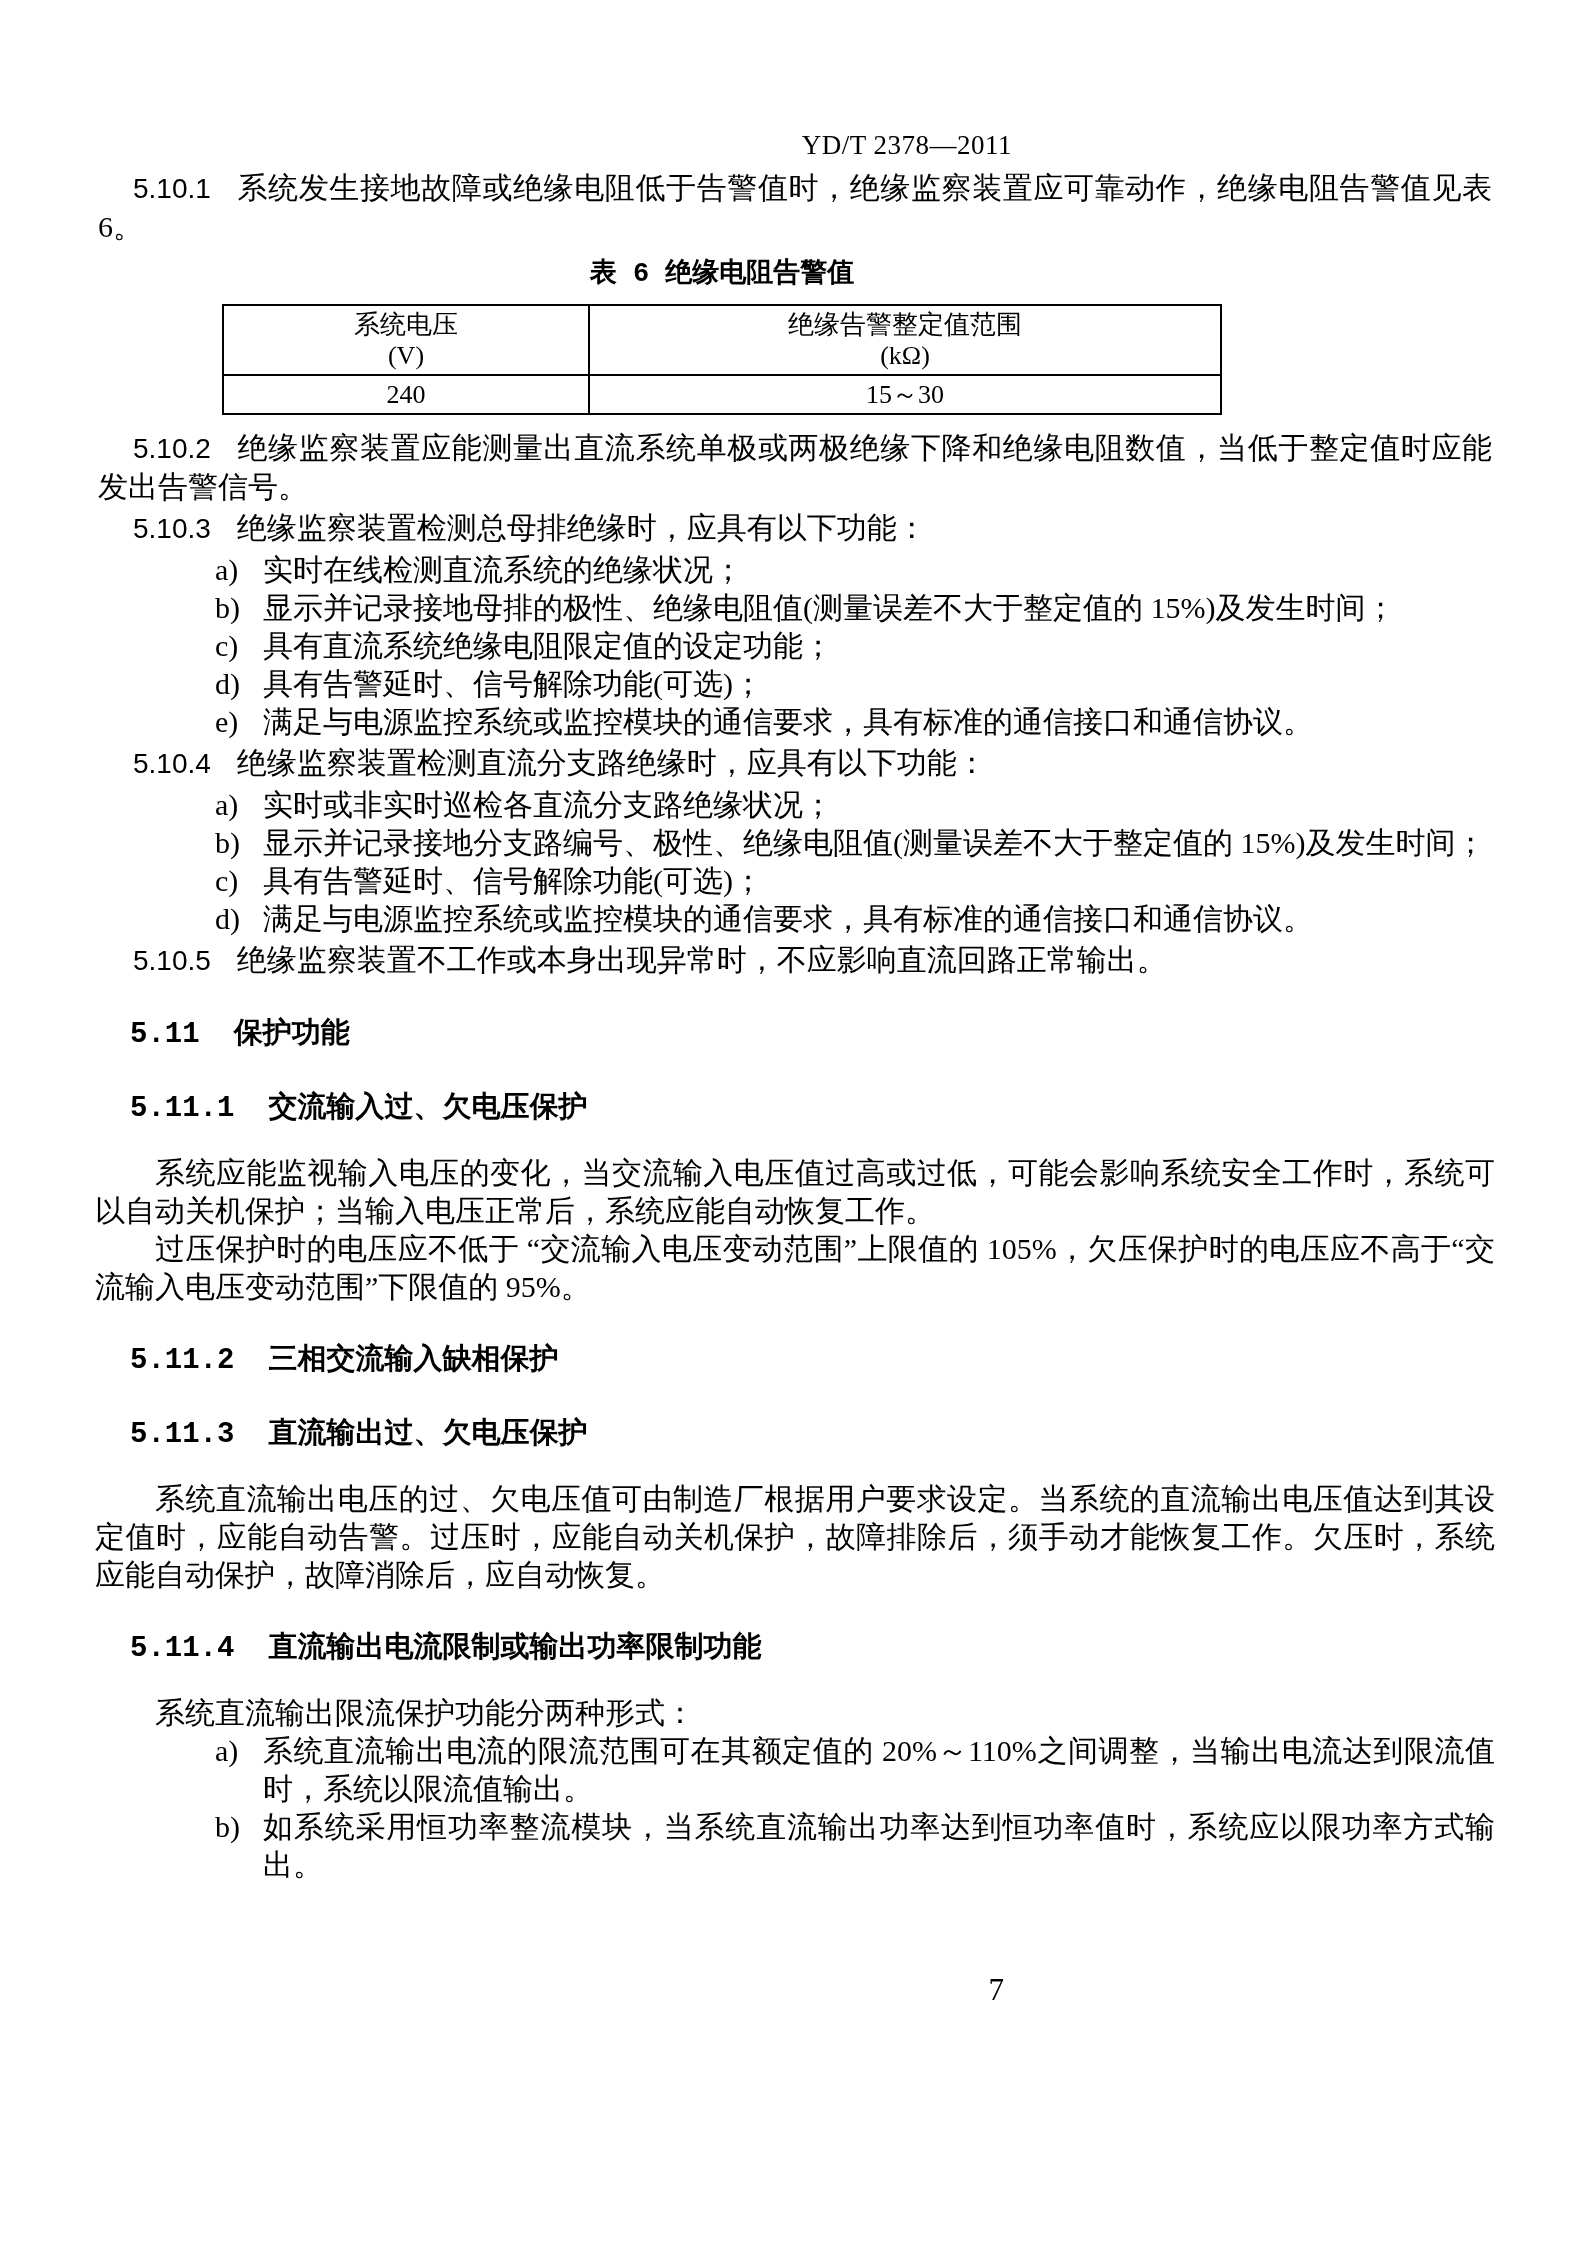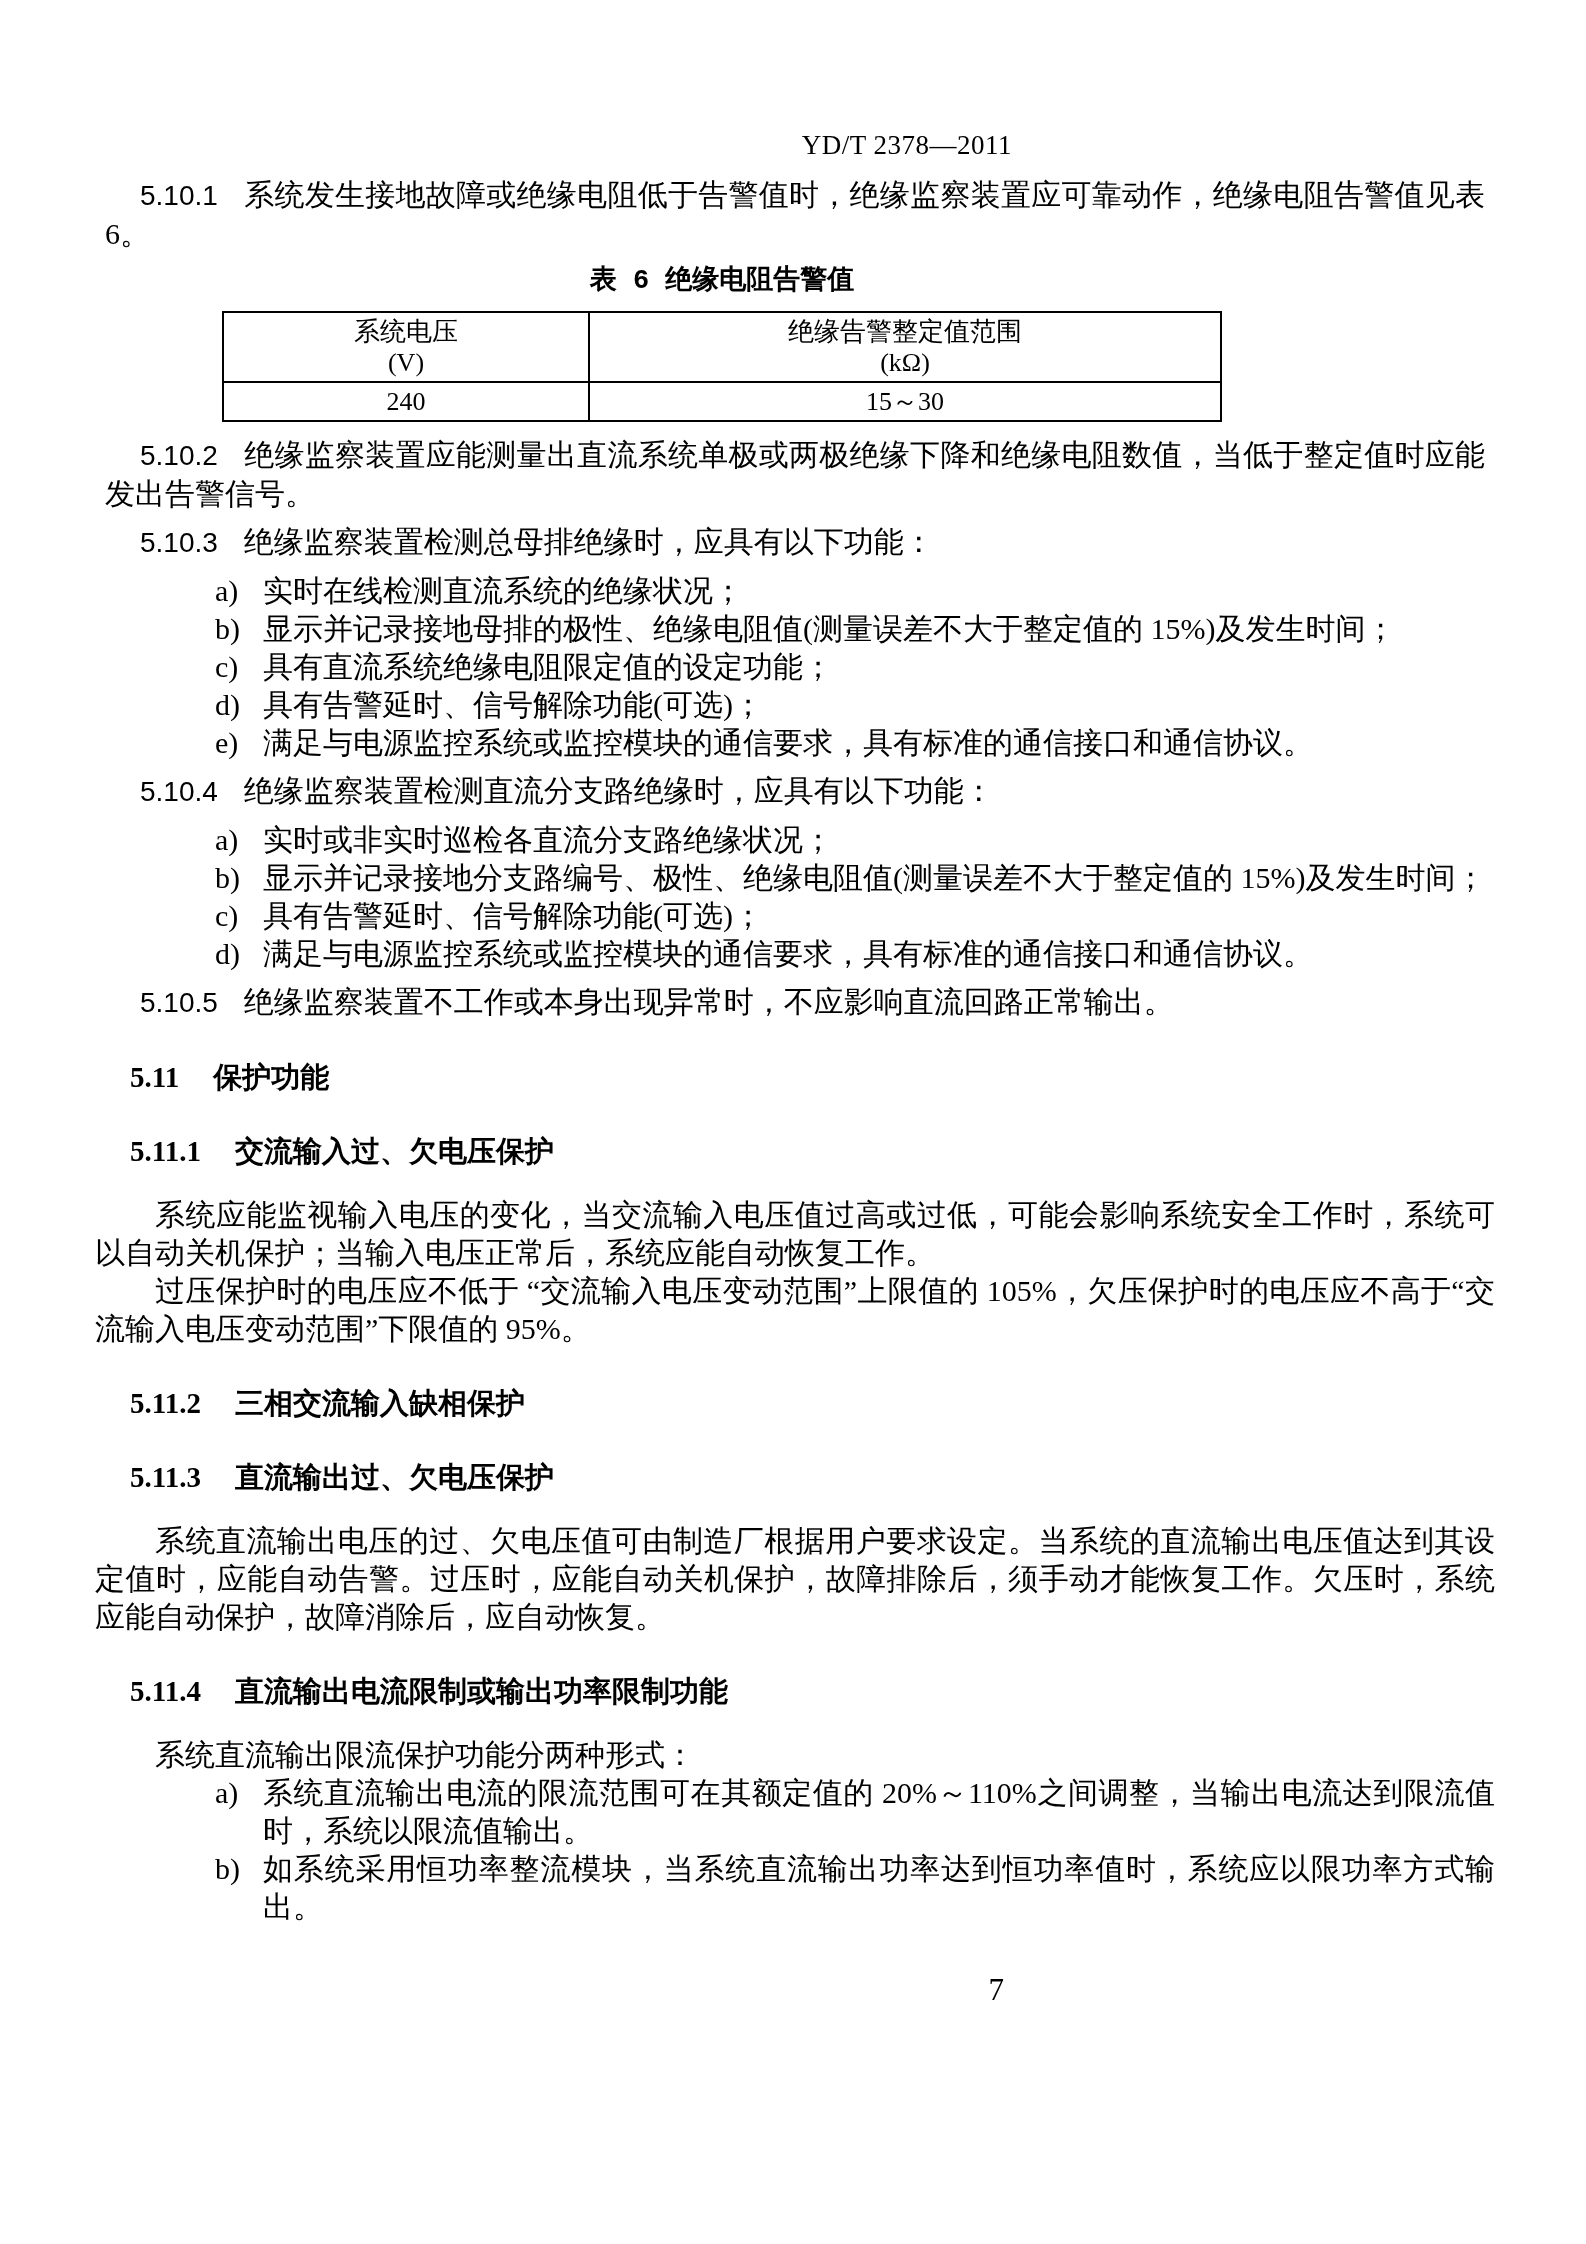--- a/index.html
+++ b/index.html
@@ -25,35 +25,35 @@
   }
   .content{
     position:absolute;
     top:166px;
     left:95px;
     width:1400px;
     font-size:30px;
     line-height:38px;
     text-align:justify;
   }
-  .clause{margin:10px;text-indent:35px;}
+  .clause{margin:3px;text-indent:35px;}
   .clause .cnum{
     font-family:"Liberation Sans","DejaVu Sans",sans-serif;
     font-size:28px;
     margin-right:26px;
     white-space:nowrap;
   }
   .para{margin:0;text-indent:60px;}
   .item{display:flex;margin-left:120px;}
   .item .letter{flex:none;width:48px;}
   .item .itext{flex:1;text-align:justify;}
   .hd{
     display:flex;
     align-items:baseline;
-    font-family:Liberation Serif, serif;
+    font-family:Liberation Mono, monospace;
     font-weight:bold;
     font-size:29px;
     line-height:38px;
     margin:36px 0 26px 35px;
   }
   .hd .hnum{margin-right:34px;white-space:nowrap;}
   .tbl-title{
     width:1000px;
     margin:10px 0 12px 127px;
     text-align:center;

